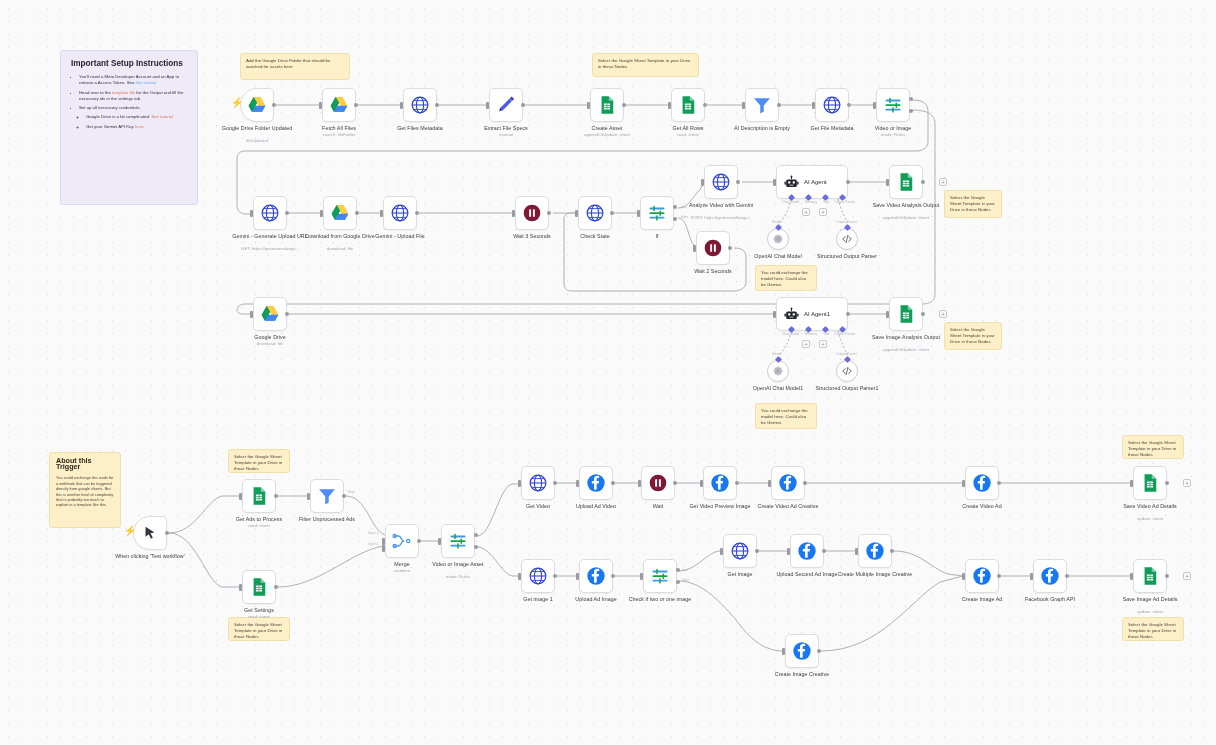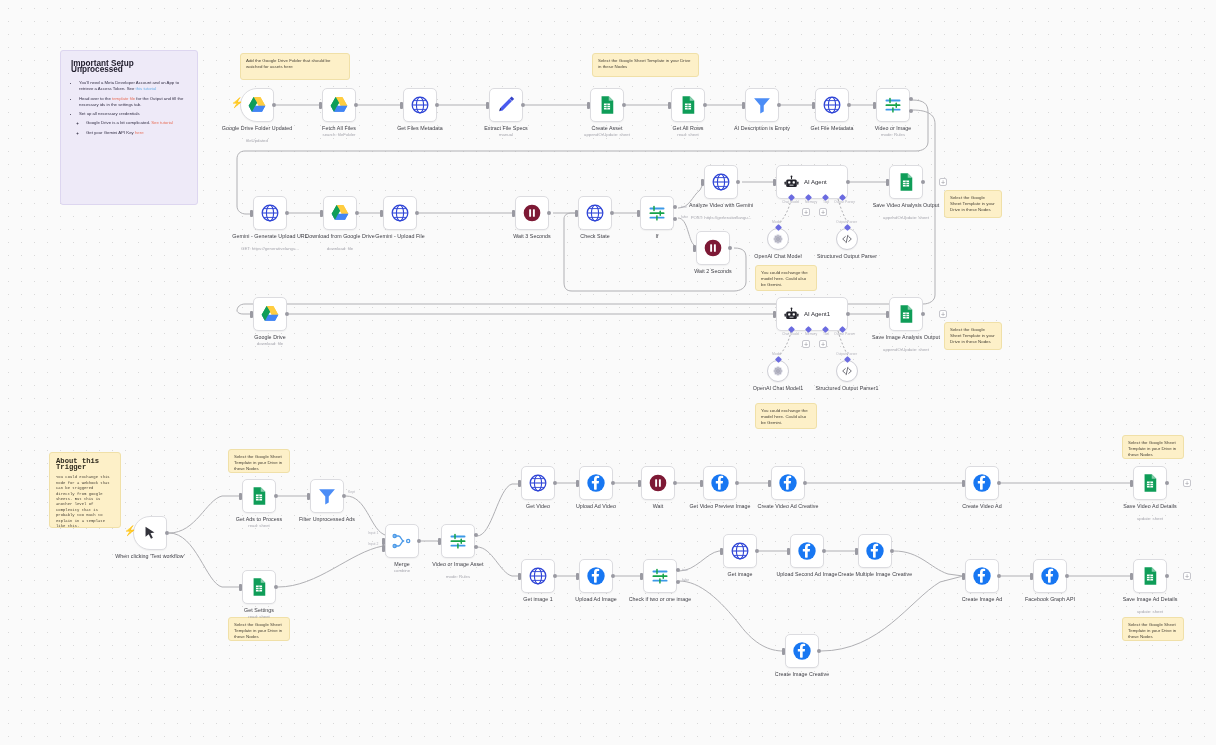--- a/index.html
+++ b/index.html
@@ -178,21 +178,21 @@
     <path d="M826,551 L856,551"></path>
 
     <path d="M894,551 C920,551 930,568 948,574 L963,576"></path>
 
     <path d="M821,651 C880,651 910,600 940,582 L963,576"></path>
     <path d="M1001,576 L1031,576"></path>
     <path d="M1069,576 L1131,576"></path>
   </svg>
 
   <div class="sticky lav" style="left:60px; top:50px; width:138px; height:155px; padding:8px 10px;">
-    <h3>Important Setup Unprocessed</h3>
+    <h3>Important Setup Instructions</h3>
     <ul>
       <li>
         <span>You'll need a Meta Developer Account and an App to retrieve a Access Token. See </span><a href="#" class="">this tutorial</a>
       </li>
       <li>
         <span>Head over to the </span><a href="#" class="org">template file</a><span> for the Output and fill the necessary ids in the settings tab.</span>
       </li>
       <li>
         <span>Set up all necessary credentials</span>
         <ul>
@@ -220,21 +220,21 @@
   </div>
 
   <div class="sticky" style="left:944px; top:322px; width:58px; height:28px;">
     <p style="margin:0;">Select the Google Sheet Template in your Drive in these Nodes</p>
   </div>
 
   <div class="sticky" style="left:755px; top:403px; width:62px; height:26px;">
     <p style="margin:0;">You could exchange the model here. Could also be Gemini.</p>
   </div>
 
-  <div class="sticky amber" style="left:49px; top:452px; width:72px; height:76px; padding:5px 6px;font-family:Liberation Mono, monospace;">
+  <div class="sticky amber" style="left:49px; top:452px; width:72px; height:76px; padding:5px 6px;">
     <h3>About this Trigger</h3>
     <p style="font-size:3.9px;line-height:5.4px;">You could exchange this node for a webhook that can be triggered directly from google sheets. But this is another level of complexity that is probably too much to explain in a template like this.</p>
   </div>
 
   <div class="sticky" style="left:228px; top:449px; width:62px; height:24px;">
     <p style="margin:0;">Select the Google Sheet Template in your Drive in these Nodes</p>
   </div>
 
   <div class="sticky" style="left:228px; top:617px; width:62px; height:24px;">
     <p style="margin:0;">Select the Google Sheet Template in your Drive in these Nodes</p>

